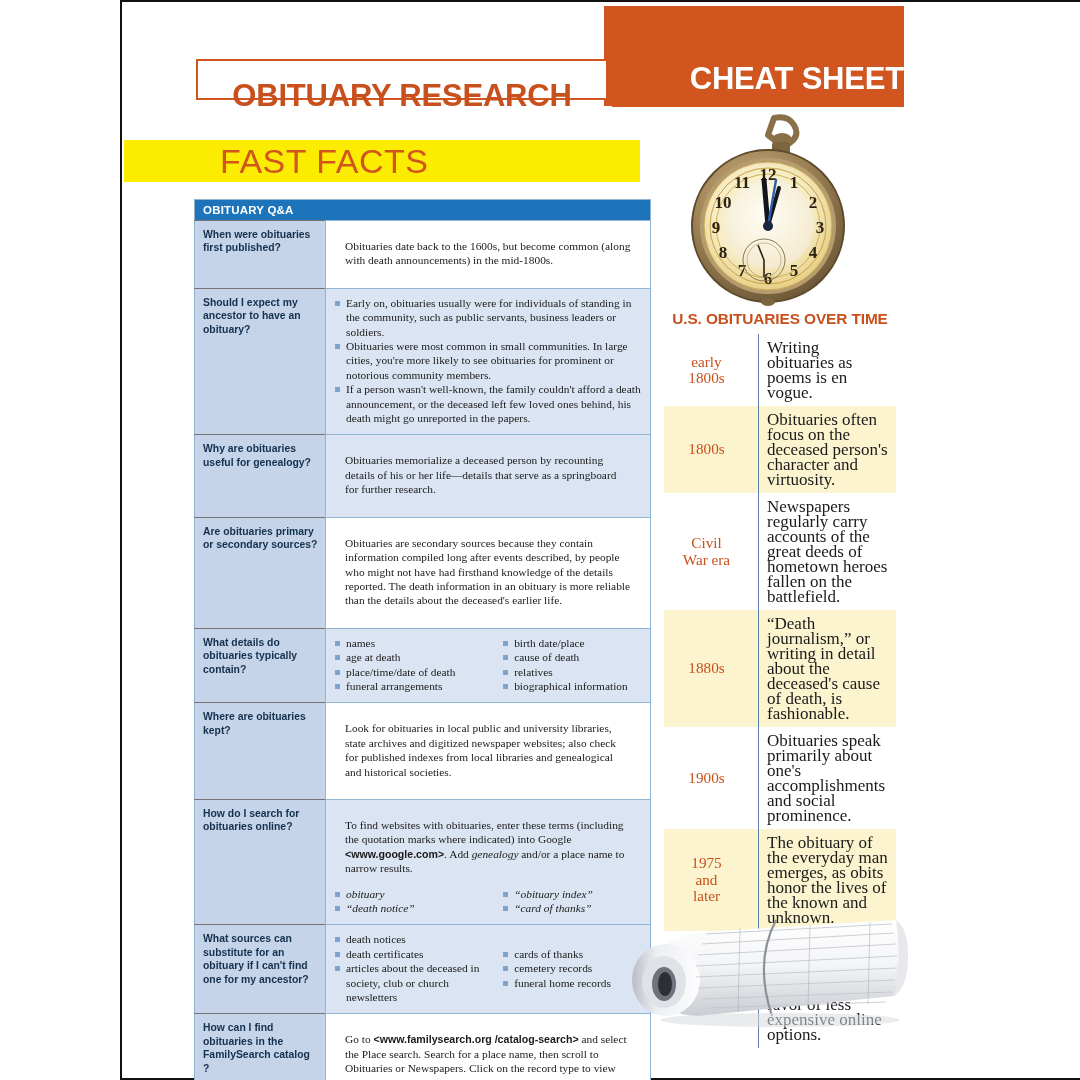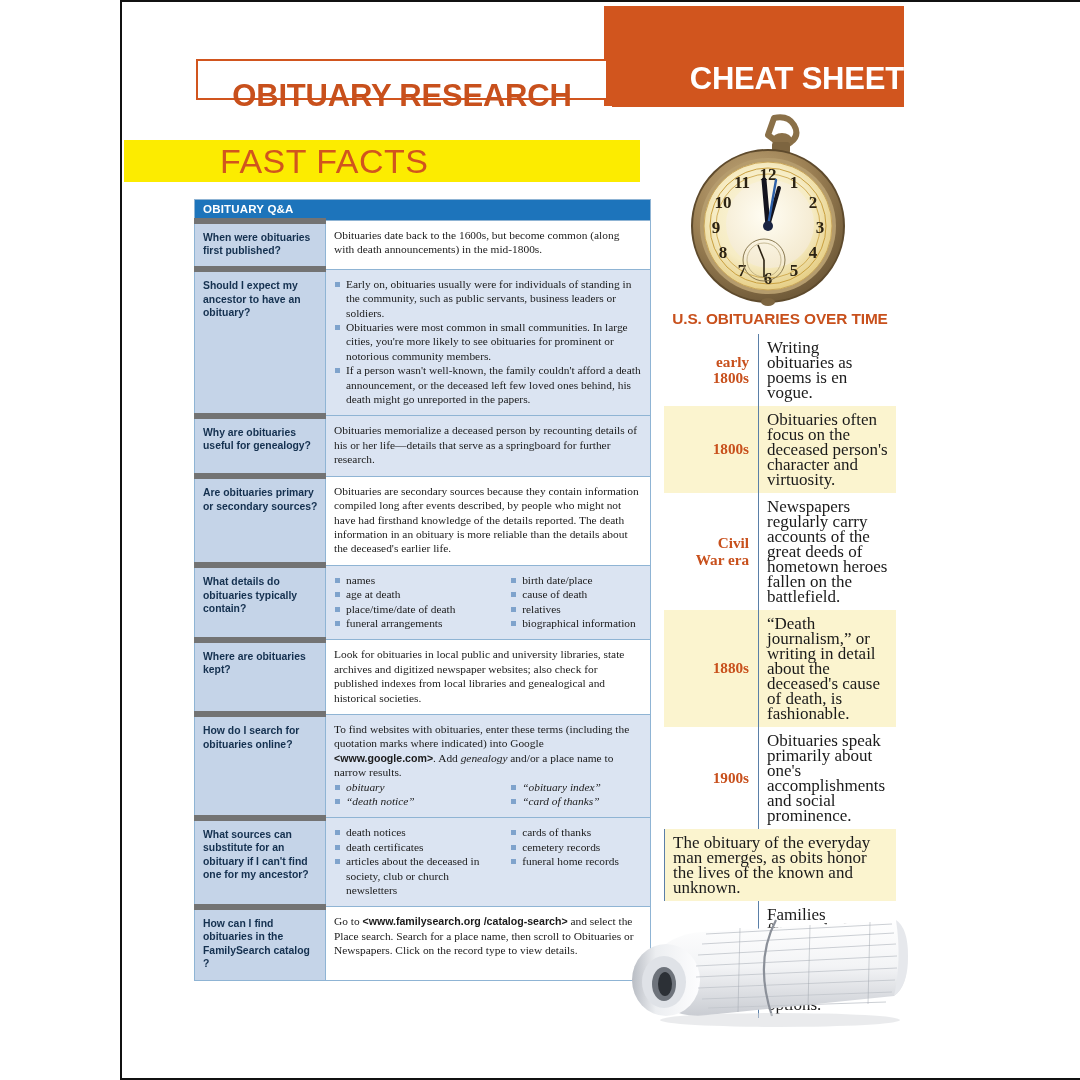--- a/index.html
+++ b/index.html
@@ -107,52 +107,53 @@
   }
   .qa-row { vertical-align: top; }
   .qa-q {
     width: 131px;
     background: #c5d4e8;
     color: #14304f;
     font-weight: bold;
     font-size: 10.4px;
     line-height: 13.4px;
     padding: 7px 6px 9px 8px;
-    border-top: 6px solid #737373;
+    border-top: 1px solid #737373;
     border-right: 1px solid #8fb4d4;
     font-family: "Liberation Sans", sans-serif;
   }
   .qa-a {
     background: #ffffff;
     color: #1a1a1a;
     font-size: 11.4px;
     line-height: 14.4px;
     padding: 7px 8px 9px 8px;
     border-top: 1px solid #8fb4d4;
     font-family: "Liberation Serif", serif;
   }
   .qa-row.alt .qa-a { background: #dbe4f2; }
   .qa-row.alt .qa-q { background: #c5d4e8; margin-left: 46px; }
-  .qa-a p { margin: 0; }
+  .qa-a p { margin: 11px; }
   ul.blist { list-style: none; margin: 0; padding: 0; }
   ul.blist li {
     position: relative;
     padding-left: 12px;
     margin-bottom: 0px;
   }
   ul.blist li::before {
     content: "";
     position: absolute;
     left: 1px; top: 5px;
     width: 5px; height: 5px;
     background: #7fa3cc;
   }
   .two-col {
     display: flex;
-    gap: 16px;
+    gap: 8px;
+    align-items: center;
   }
   .two-col > ul { flex: 0 0 50%; }
   .two-col > ul.narrow { flex: 0 0 52%; }
   .two-col > ul.wide { flex: 0 0 48%; }
   .mono-bold { font-family: "Liberation Sans", sans-serif; font-weight: bold; font-size: 10.6px; }
   .ital { font-style: italic; }
 
   
   .watch-wrap {
     position: absolute;
@@ -178,24 +179,24 @@
     width: 232px;
   }
   .tl-row {
     display: flex;
     align-items: center;
     min-height: 20px;
   }
   .tl-row.shade { background: #fbf4cf; }
   .tl-era {
     width: 94px;
-    text-align: right;
+    text-align: center;
     padding: 5px 9px 5px 0;
     color: #c8501c;
-    font-weight: bold;
+    font-weight: normal;
     font-size: 15.2px;
     line-height: 16.5px;
     font-family: "Liberation Serif", serif;
   }
   .tl-desc {
     flex: 1;
     border-left: 1.5px solid #5a7fa8;
     padding: 6px 6px 6px 8px;
     color: #1a1a1a;
     font-size: 17px;
@@ -414,20 +415,21 @@
     </div>
     <div class="tl-row shade">
       <div class="tl-era">1880s</div>
       <div class="tl-desc">“Death journalism,” or writing in detail about the deceased's cause of death, is fashionable.</div>
     </div>
     <div class="tl-row">
       <div class="tl-era">1900s</div>
       <div class="tl-desc">Obituaries speak primarily about one's accomplishments and social prominence.</div>
     </div>
     <div class="tl-row shade">
+      <div class="tl-era">1975<br>and<br>later</div>
       <div class="tl-desc">The obituary of the everyday man emerges, as obits honor the lives of the known and unknown.</div>
     </div>
     <div class="tl-row">
       <div class="tl-era">21st<br>century</div>
       <div class="tl-desc">Families frequently forgo newspaper obituaries in favor of less expensive online options.</div>
     </div>
   </div>
 
   <div class="news-wrap">
     <svg viewBox="0 0 292 130" width="292" height="130">

